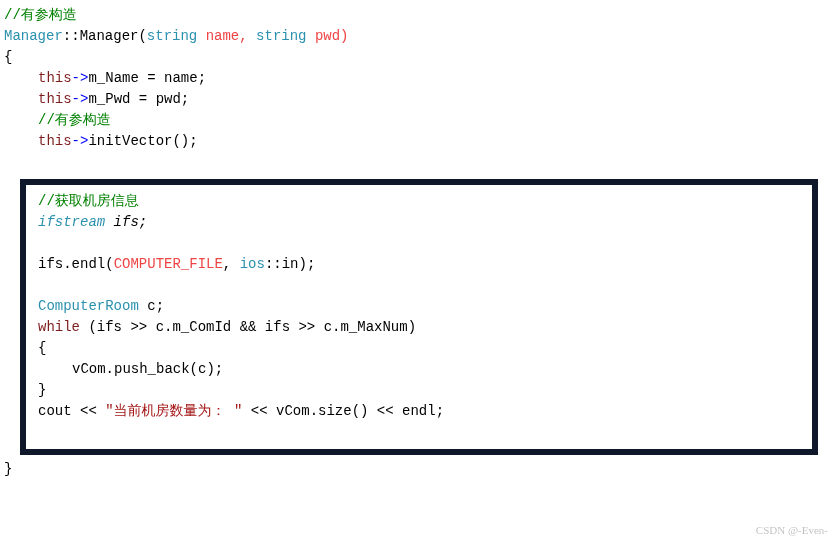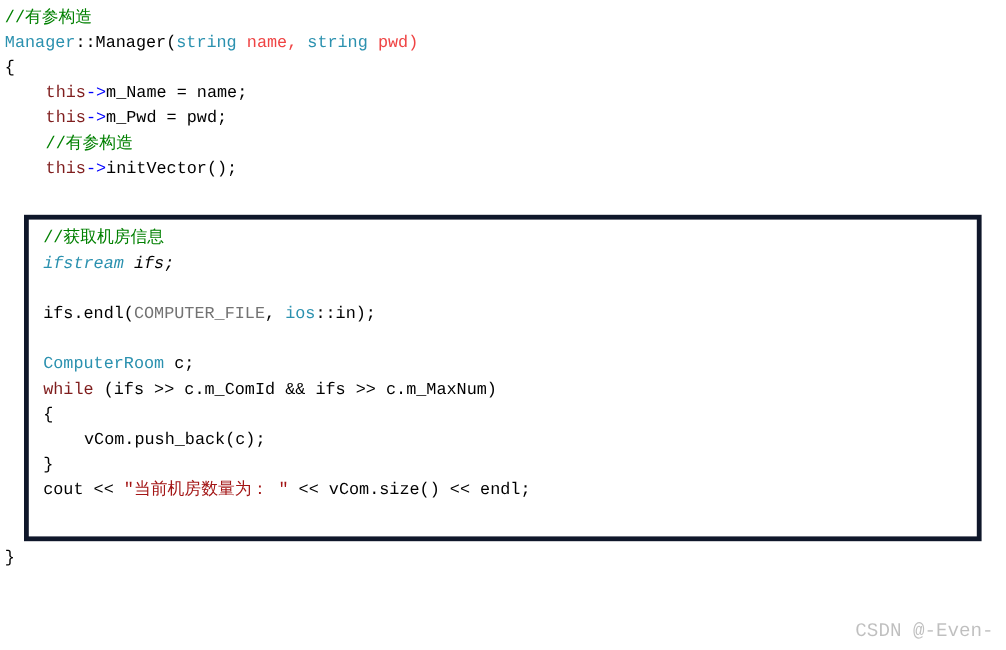--- a/index.html
+++ b/index.html
@@ -13,39 +13,39 @@
       width: 838px;
       height: 542px;
       position: relative;
     }
     .code-line { white-space: pre; }
     .indent0 { padding-left: 2px; }
     .indent1 { padding-left: 36px; }
     .comment { color: #008000; }
     .type { color: #2b91af; }
     .keyword { color: #7f1d1d; }
-    .macro { color: #737373; margin-top: 13px; }
+    .macro { color: #ef4444; margin-top: 13px; }
     .string { color: #a31515; }
     .black { color: #000; }
     .gray { color: #ef4444; }
     .op-blue { color: #0000ff; }
     .highlighted-block {
-      border: 4px solid #0f172a;
+      border: 6px solid #0f172a;
       margin: 6px 18px 4px 18px;
       padding: 6px 12px 6px 12px;
     }
     .blank { height: 21px; }
     .cursor-line { position: relative; font-style: italic; }
     .watermark {
       position: absolute;
       bottom: 4px;
       right: 10px;
-      font-size: 16px;
+      font-size: 11px;
       color: rgba(0,0,0,0.25);
-      font-family: Liberation Mono, monospace;
+      font-family: Liberation Serif, serif;
     }
   </style>
 </head>
 <body>
 
 <div class="code-line indent0"><span class="comment">//有参构造</span></div>
 
 <div class="code-line indent0"><span class="type">Manager</span><span class="black">::</span><span class="black">Manager</span><span class="black">(</span><span class="type">string</span><span class="gray"> name, </span><span class="type">string</span><span class="gray"> pwd)</span></div>
 
 <div class="code-line indent0"><span class="black">{</span></div>

